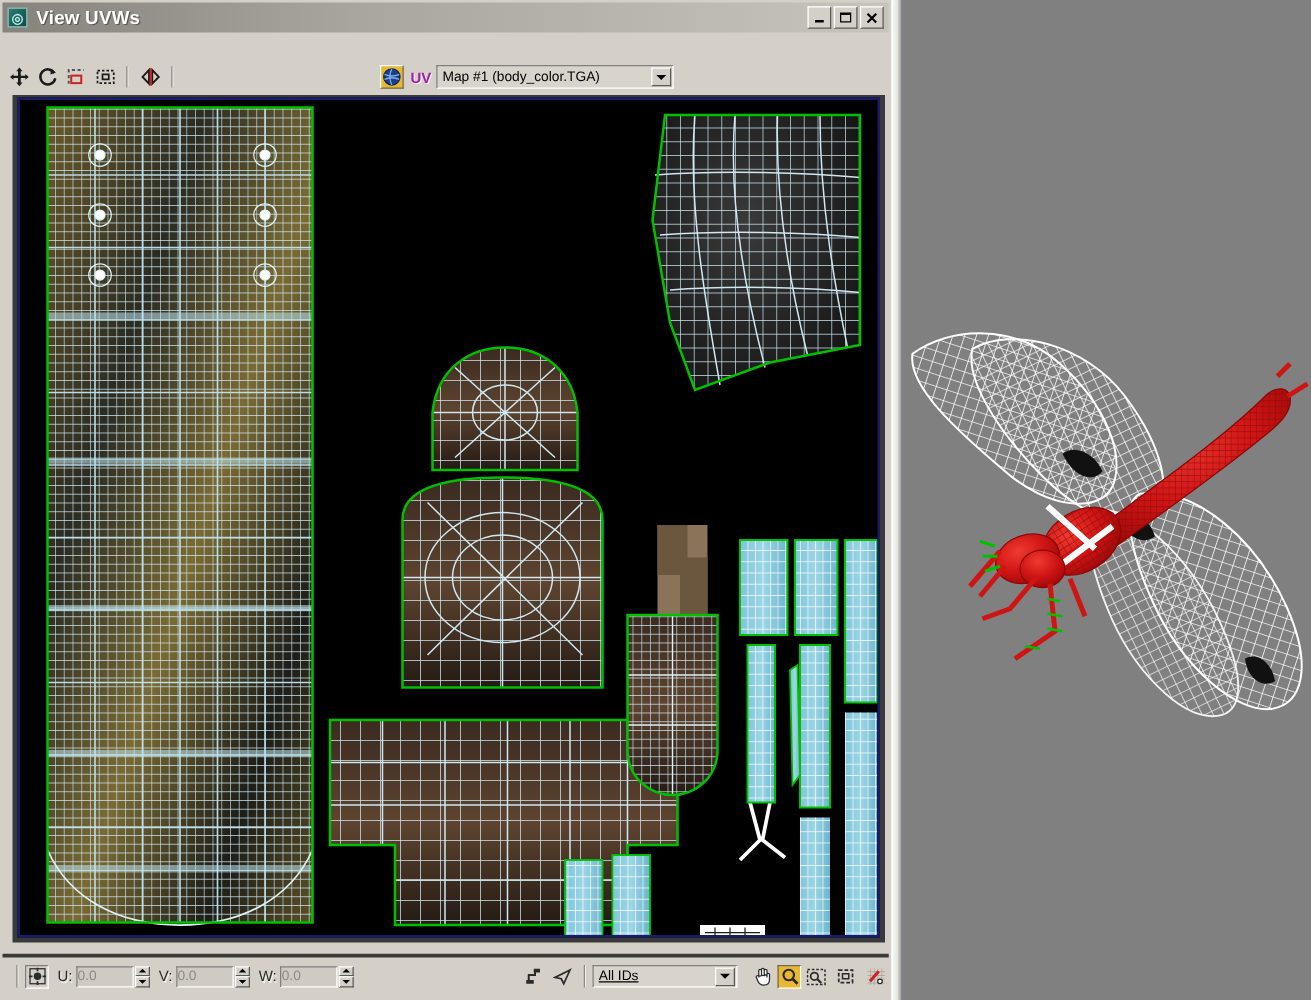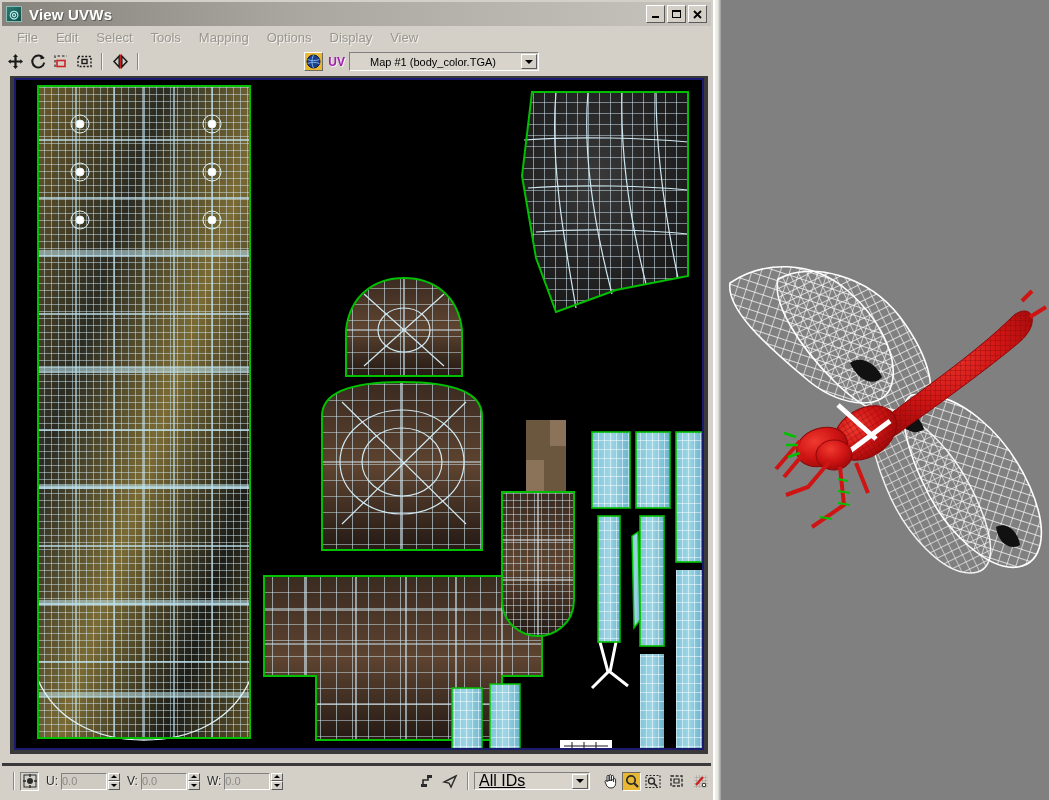--- a/index.html
+++ b/index.html
@@ -84,21 +84,21 @@
     margin-left:2px;
   }
   #uv-label{font-size:12px;font-weight:bold;color:#a21caf;margin:0 4px 0 5px;
     text-shadow:1px 1px 0 #f2f0ec;}
   #map-combo{
     width:190px;height:19px;background:#d8d4cc;
     border:1px solid;border-color:#808080 #ffffff #ffffff #808080;
     box-sizing:border-box;display:flex;align-items:center;
     position:relative;
   }
-  #map-combo-text{font-size:11px;color:#000;margin-left:20px;flex:1;
+  #map-combo-text{font-size:11px;color:#000;margin-left:4px;flex:1;
     white-space:nowrap;overflow:hidden;}
   .combo-arrow{
     width:16px;height:15px;margin-right:1px;background:#d4d0c8;
     border:1px solid;border-color:#ffffff #5a5a5a #5a5a5a #ffffff;
     box-sizing:border-box;display:flex;align-items:center;justify-content:center;
   }
   .arr-dn{width:0;height:0;border-left:4px solid transparent;border-right:4px solid transparent;
     border-top:4px solid #000;}
 
   
@@ -143,21 +143,21 @@
     display:flex;align-items:center;justify-content:center;}
   .arr-up{width:0;height:0;border-left:3px solid transparent;border-right:3px solid transparent;
     border-bottom:3px solid #000;}
   .arr-dn2{width:0;height:0;border-left:3px solid transparent;border-right:3px solid transparent;
     border-top:3px solid #000;}
   #ids-combo{
     width:116px;height:18px;background:#d8d4cc;
     border:1px solid;border-color:#808080 #ffffff #ffffff #808080;
     box-sizing:border-box;display:flex;align-items:center;
   }
-  #ids-text{font-size:16px;color:#000;margin-left:4px;flex:1;text-decoration:underline;}
+  #ids-text{font-size:11px;color:#000;margin-left:4px;flex:1;text-decoration:underline;}
   .hl{background:#e8b832 !important;border-color:#6e6a62 #ffffff #ffffff #6e6a62 !important;}
 </style>
 </head>
 <body>
 
 <div id="viewport">
   <div id="vp-left-strip"></div>
 
   <svg id="model" viewBox="0 0 349 320" xmlns="http://www.w3.org/2000/svg">
     <defs>
@@ -243,30 +243,20 @@
           <i class="gl-max"></i>
         </div>
       <div class="tb-btn">
         <svg width="9" height="9" viewBox="0 0 9 9">
             <path d="M1 1 L8 8 M8 1 L1 8" stroke="#000" stroke-width="1.8"></path>
           </svg>
       </div>
     </div>
   </div>
 
-  <div id="menubar">
-    <div class="menu-item">File</div>
-    <div class="menu-item">Edit</div>
-    <div class="menu-item">Select</div>
-    <div class="menu-item">Tools</div>
-    <div class="menu-item">Mapping</div>
-    <div class="menu-item">Options</div>
-    <div class="menu-item">Display</div>
-    <div class="menu-item">View</div>
-  </div>
 
   <div id="toolbar">
     <div class="tool">
       <svg width="17" height="17" viewBox="0 0 17 17">
         <path d="M8.5 1 L11 4 H9.6 V7.6 H13.2 V6.2 L16 8.5 L13.2 10.8 V9.4 H9.6 V13 H11 L8.5 16 L6 13 H7.4 V9.4 H3.8 V10.8 L1 8.5 L3.8 6.2 V7.6 H7.4 V4 H6 Z" fill="#1a1a1a"></path>
       </svg>
     </div>
     <div class="tool">
       <svg width="17" height="17" viewBox="0 0 17 17">
         <path d="M13.5 5.5 A6 6 0 1 0 14.2 9.6" stroke="#1a1a1a" stroke-width="2" fill="none"></path>

